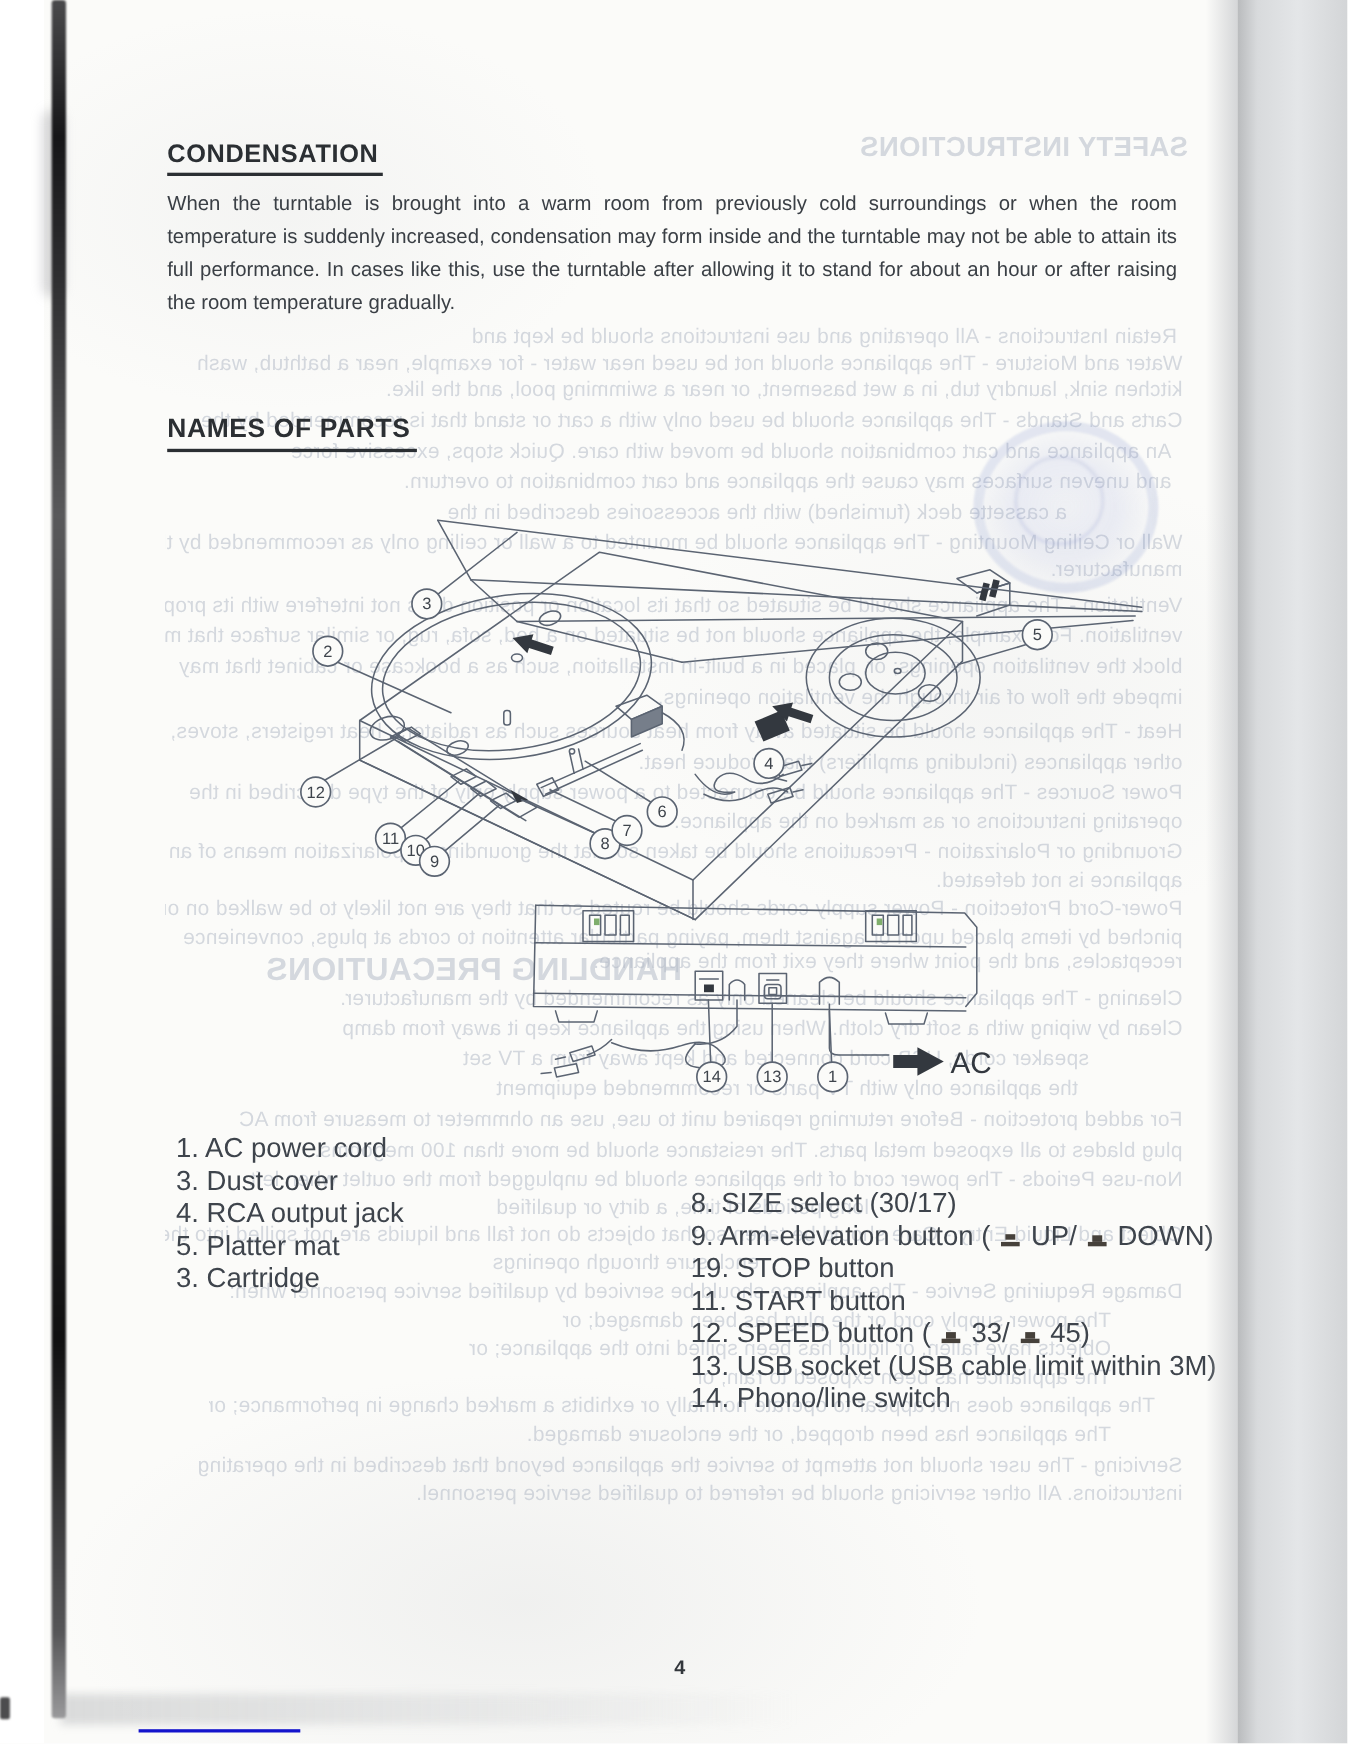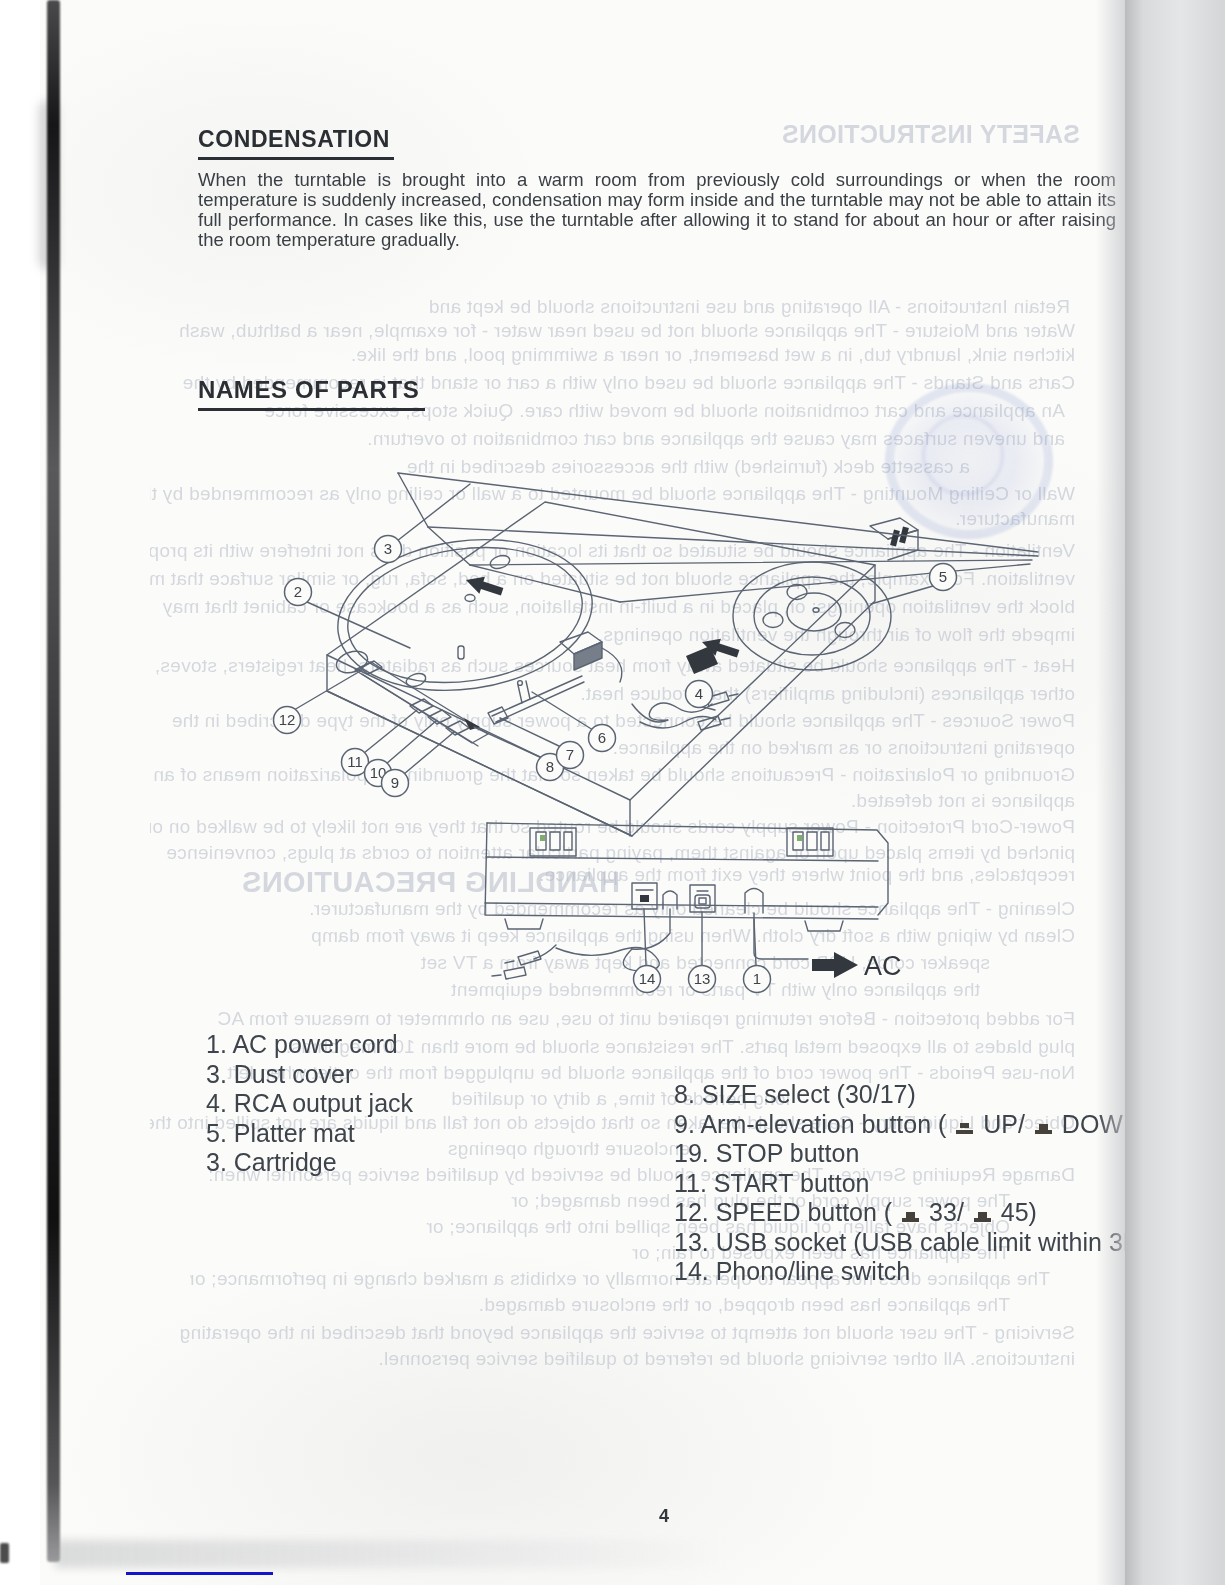--- a/index.html
+++ b/index.html
@@ -61,34 +61,34 @@
   }
   
   #ghost-layer{position:absolute;left:0;top:0;width:1225px;height:1585px;z-index:1;}
   .ghost-line{
     position:absolute;transform:scaleX(-1);
     color:#b5bcc8;opacity:.55;font-size:19px;line-height:22px;
     letter-spacing:.3px;filter:blur(.7px);
     white-space:nowrap;overflow:hidden;
   }
   
-  .content{position:absolute;left:0;top:0;z-index:3;margin-left:46px;}
+  .content{position:absolute;left:0;top:0;z-index:3;}
   .h1{
     position:absolute;left:152px;top:126px;
     font-size:23px;font-weight:700;letter-spacing:.6px;color:#2b2f33;
     border-bottom:3px solid #2b2f33;padding:0 4px 4px 0;
   }
   .h2{
     position:absolute;left:152px;top:376px;
     font-size:24px;font-weight:700;letter-spacing:.6px;color:#2b2f33;
     border-bottom:3px solid #2b2f33;padding:0 6px 4px 0;
   }
   .body-par{
     position:absolute;left:152px;top:170px;width:918px;
-    font-size:18.5px;line-height:20px;text-align:justify;color:#3a3f45;
+    font-size:18.5px;line-height:30px;text-align:justify;color:#3a3f45;
   }
   .parts-col{position:absolute;font-size:25px;color:#3e444c;z-index:3;}
   #parts-left{left:160px;top:1030px;width:330px;}
   #parts-right{left:628px;top:1080px;width:460px;}
   .part-item{height:29.5px;line-height:29.5px;white-space:nowrap;}
   .part-icon{display:inline-block;width:17px;height:13px;position:relative;margin:0 3px;vertical-align:-1px;}
   .part-icon::after{content:"";position:absolute;left:0;bottom:0;width:17px;height:4px;background:#46413b;}
   .part-icon::before{content:"";position:absolute;left:4px;bottom:4px;width:9px;height:6px;background:#46413b;}
   .arm-up-icon::before{bottom:6px;height:5px;}
   .page-num{

